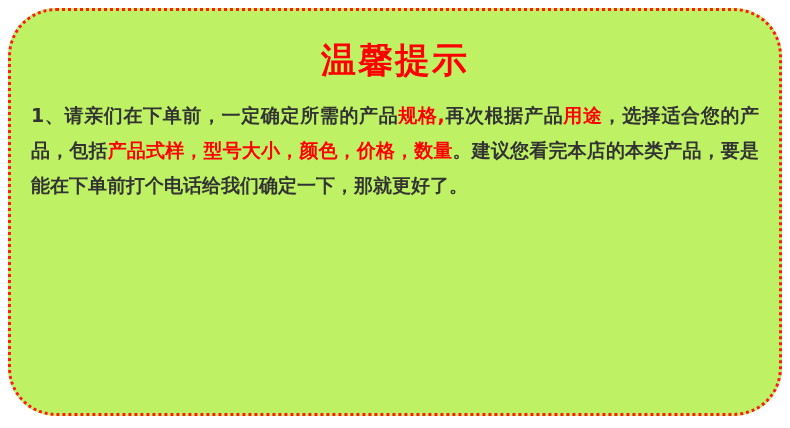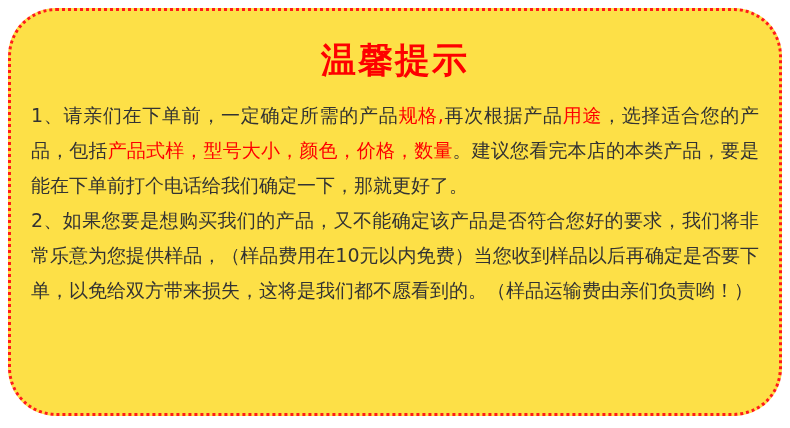--- a/index.html
+++ b/index.html
@@ -13,49 +13,49 @@
     font-family: "DejaVu Sans", "Liberation Sans", sans-serif;
     overflow: hidden;
     position: relative;
   }
   .panel {
     position: absolute;
     left: 8px;
     top: 8px;
     right: 8px;
     bottom: 12px;
-    background: #fde047;
+    background: #bef264;
     border: 3px dotted #ff1a1a;
     border-radius: 48px;
     box-sizing: border-box;
     padding: 16px 20px 10px 20px;
   }
   .title {
     margin: 10px 0 14px 0;
     text-align: center;
     font-size: 35px;
     font-weight: bold;
     letter-spacing: 2px;
     color: #fe0000;
   }
   .paragraphs {
     font-size: 19px;
     line-height: 35px;
     color: #333333;
     text-align: justify;
+    font-weight: bold;
   }
   .para {
     margin: 0;
   }
   .hl {
     color: #fe0000;
   }
 </style>
 </head>
 <body>
 
 <div class="panel">
   <h1 class="title">温馨提示</h1>
   <div class="paragraphs">
       <p class="para"><span>1、请亲们在下单前，一定确定所需的产品</span><span class="hl">规格,</span><span>再次根据产品</span><span class="hl">用途</span><span>，选择适合您的产品，包括</span><span class="hl">产品式样，型号大小，颜色，价格，数量</span><span>。建议您看完本店的本类产品，要是能在下单前打个电话给我们确定一下，那就更好了。</span></p>
-      <p class="para"><span>2、如果您要是想购买我们的产品，又不能确定该产品是否符合您好的要求，我们将非常乐意为您提供样品，（样品费用在10元以内免费）当您收到样品以后再确定是否要下单，以免给双方带来损失，这将是我们都不愿看到的。（样品运输费由亲们负责哟！）</span></p>
     </div>
 </div>
 
 </body></html>

